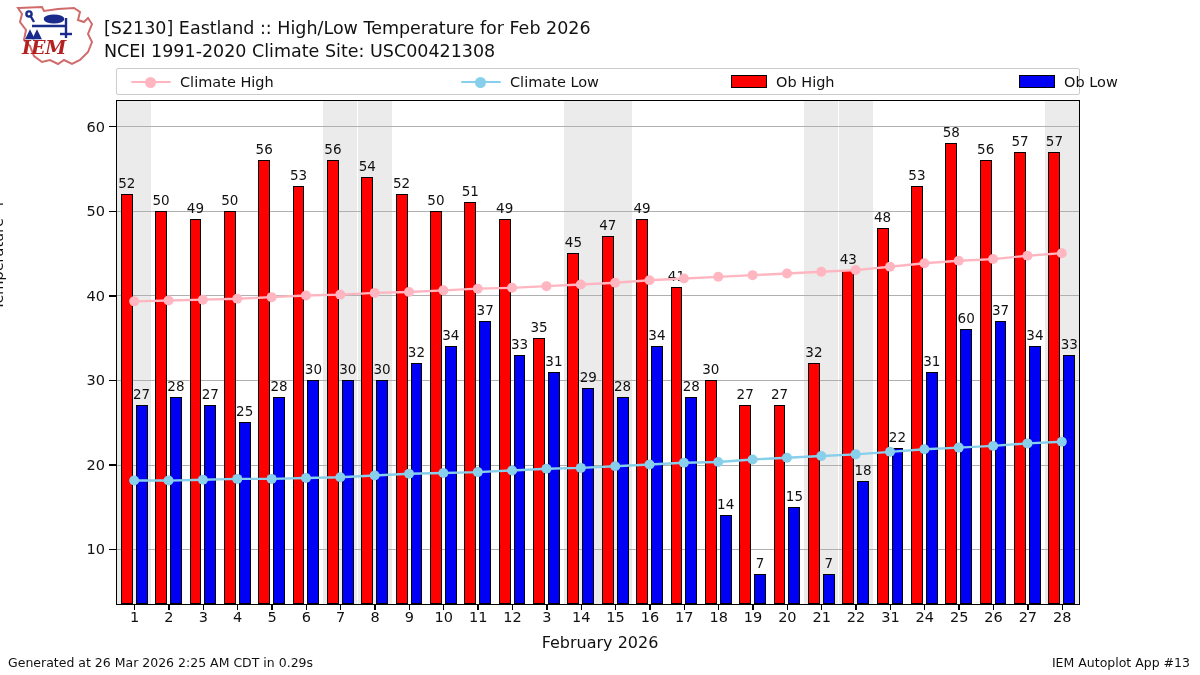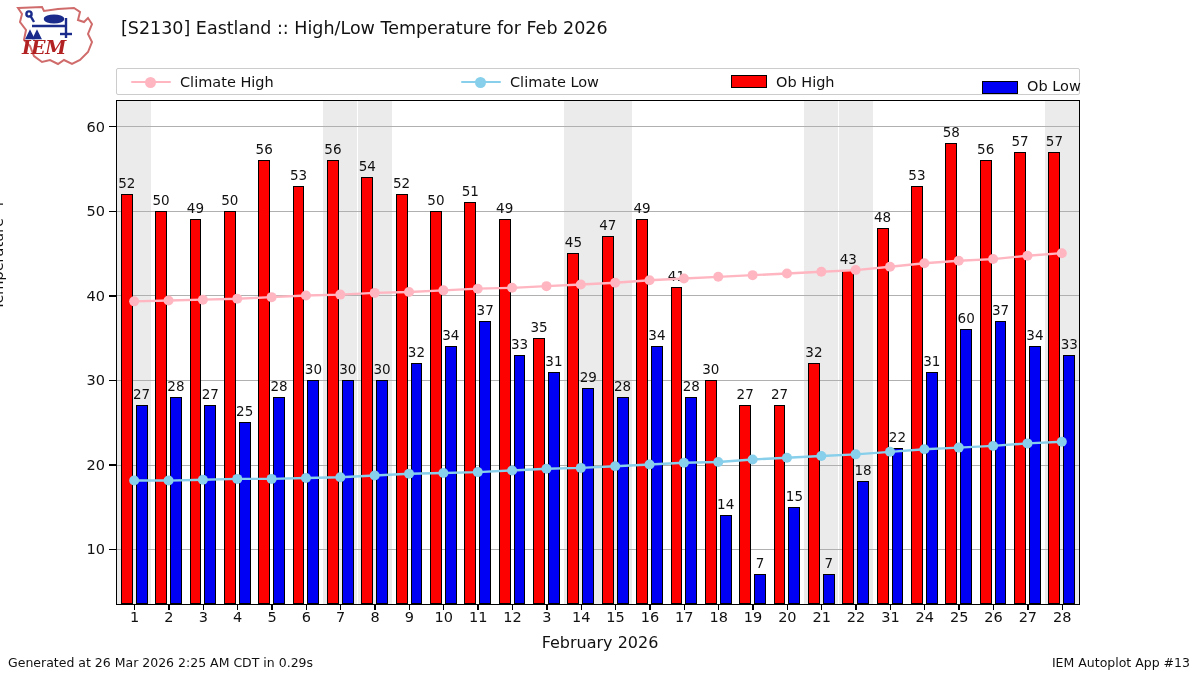--- a/index.html
+++ b/index.html
@@ -6,21 +6,21 @@
   body{
     width:1200px;height:675px;
     background:#ffffff;
     font-family:"DejaVu Sans", sans-serif;
     overflow:hidden;
     position:relative;
   }
   
   #logo{position:absolute;left:8px;top:4px;width:96px;height:64px;}
   
-  #title-block{position:absolute;left:121px;top:17px;width:900px;}
+  #title-block{position:absolute;left:104px;top:17px;width:900px;}
   #title-line1,#title-line2{
     font-size:17.5px;color:#111;line-height:23px;white-space:nowrap;
   }
   
   #legend{
     position:absolute;left:116px;top:68px;width:964px;height:27px;
     border:1px solid #ccc;background:#fff;border-radius:2px;
     display:flex;align-items:center;box-sizing:border-box;
   }
   .legend-item{display:flex;align-items:center;height:100%;}
@@ -85,20 +85,21 @@
     <line x1="52" y1="30" x2="64" y2="30"></line>
     <line x1="58" y1="30" x2="58" y2="34"></line>
     <path d="M22 28 L25 34 L19 34 Z"></path>
     <path d="M29 28 L32 34 L26 34 Z"></path>
   </g>
   <text x="14" y="50" font-family="DejaVu Serif, serif" font-size="19" font-style="italic" font-weight="bold" fill="#b22222">IEM</text>
 </svg>
 
 <div id="title-block">
   <div id="title-line1">[S2130] Eastland :: High/Low Temperature for Feb 2026</div>
+  <div id="title-line2">NCEI 1991-2020 Climate Site: USC00421308</div>
 </div>
 
 <div id="legend">
     <div class="legend-item" style="position: absolute; left: 330px; top: 0px; height: 100%;">
       <span class="lg-line">
         <span class="seg" style="background: rgb(135, 207, 235);"></span>
         <span class="dot" style="background: rgb(135, 207, 235);"></span>
       </span>
       <span class="lbl">Climate Low</span>
     </div>
@@ -106,21 +107,21 @@
       <span class="lg-line">
         <span class="seg" style="background: rgb(255, 182, 193);"></span>
         <span class="dot" style="background: rgb(255, 182, 193);"></span>
       </span>
       <span class="lbl">Climate High</span>
     </div>
     <div class="legend-item" style="position: absolute; left: 600px; top: 0px; height: 100%;">
       <span class="lg-swatch" style="background: rgb(253, 0, 0);"></span>
       <span class="lbl">Ob High</span>
     </div>
-    <div class="legend-item" style="position: absolute; left: 851px; top: 0px; height: 100%; align-items: flex-end;">
+    <div class="legend-item" style="position: absolute; left: 888px; top: 0px; height: 100%;">
       <span class="lg-swatch" style="background: rgb(0, 0, 245);"></span>
       <span class="lbl">Ob Low</span>
     </div>
   </div>
 
 <div id="plot-frame">
   <div id="plot-inner">
       <div class="weekend-band" style="left: 0px; width: 34.3571px;"></div>
       <div class="weekend-band" style="left: 206.143px; width: 34.3571px;"></div>
       <div class="weekend-band" style="left: 240.5px; width: 34.3571px;"></div>

